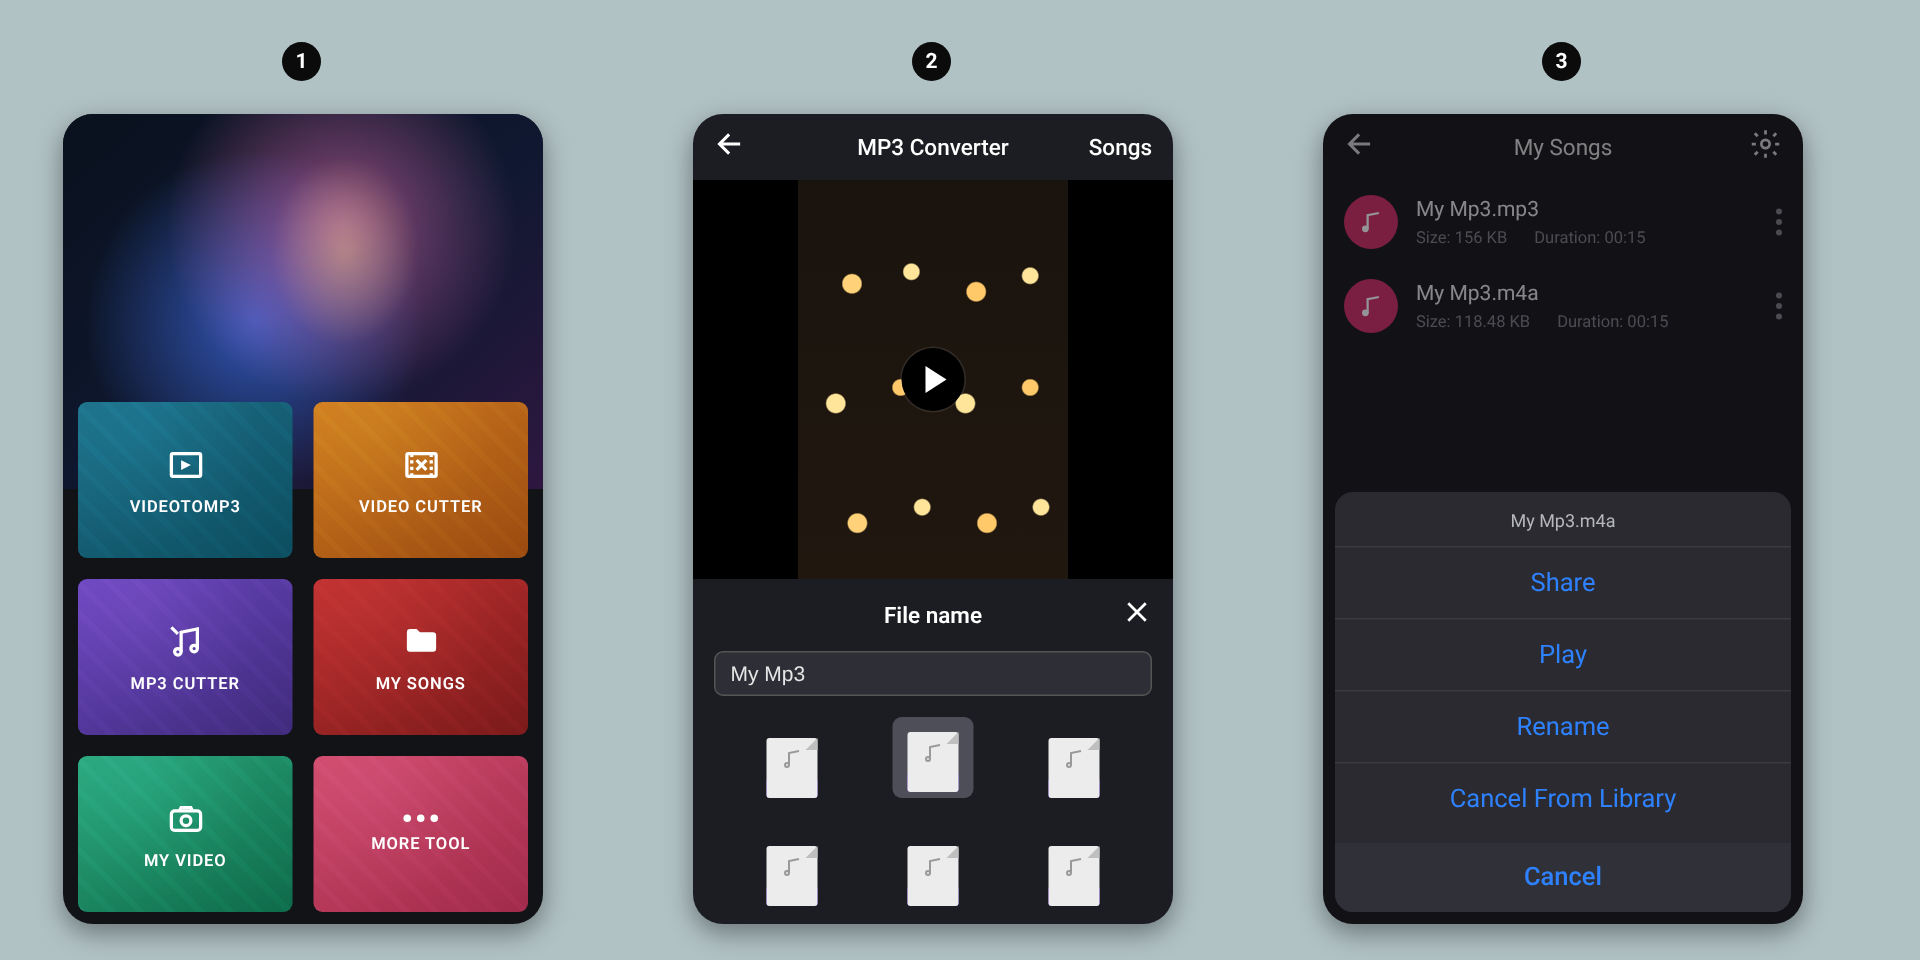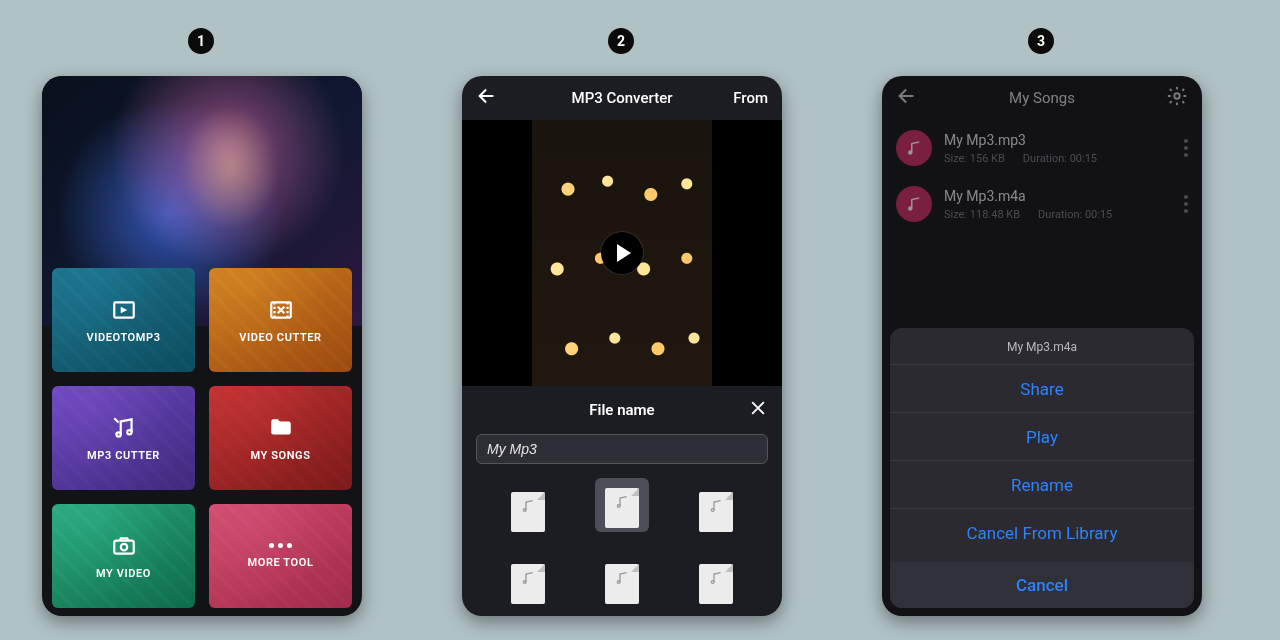--- a/index.html
+++ b/index.html
@@ -151,21 +151,20 @@
   }
   .filename{
     margin-top:10px;
     width:100%;height:30px;
     background:#2e2f36;
     border:0.5px solid #555;
     border-radius:6px;
     color:#e6e6e6;font-size:14px;
     padding:0 10px;
     outline:none;
-    font-style:italic;
   }
   .fmt-grid{
     margin-top:14px;
     display:grid;grid-template-columns:repeat(3,54px);
     justify-content:center;
     gap:18px 40px;
   }
   .fmt{
     width:54px;height:54px;border-radius:6px;
     display:flex;flex-direction:column;align-items:center;justify-content:flex-end;
@@ -305,21 +304,21 @@
 </div>
 
 <div id="screen2" class="phone">
   <div class="navbar">
     <span>
       <svg width="22" height="22" viewBox="0 0 24 24" fill="none" stroke="#fff" stroke-width="2.2">
           <path d="M19 12H5M11 5l-7 7 7 7"></path>
         </svg>
     </span>
     <span class="title">MP3 Converter</span>
-    <span>From</span>
+    <span>Songs</span>
   </div>
   <div class="preview">
     <div class="preview-inner"></div>
     <div class="playbtn">
       <span></span>
     </div>
   </div>
   <div class="panel">
     <div class="panel-head">
       <span>File name</span>

